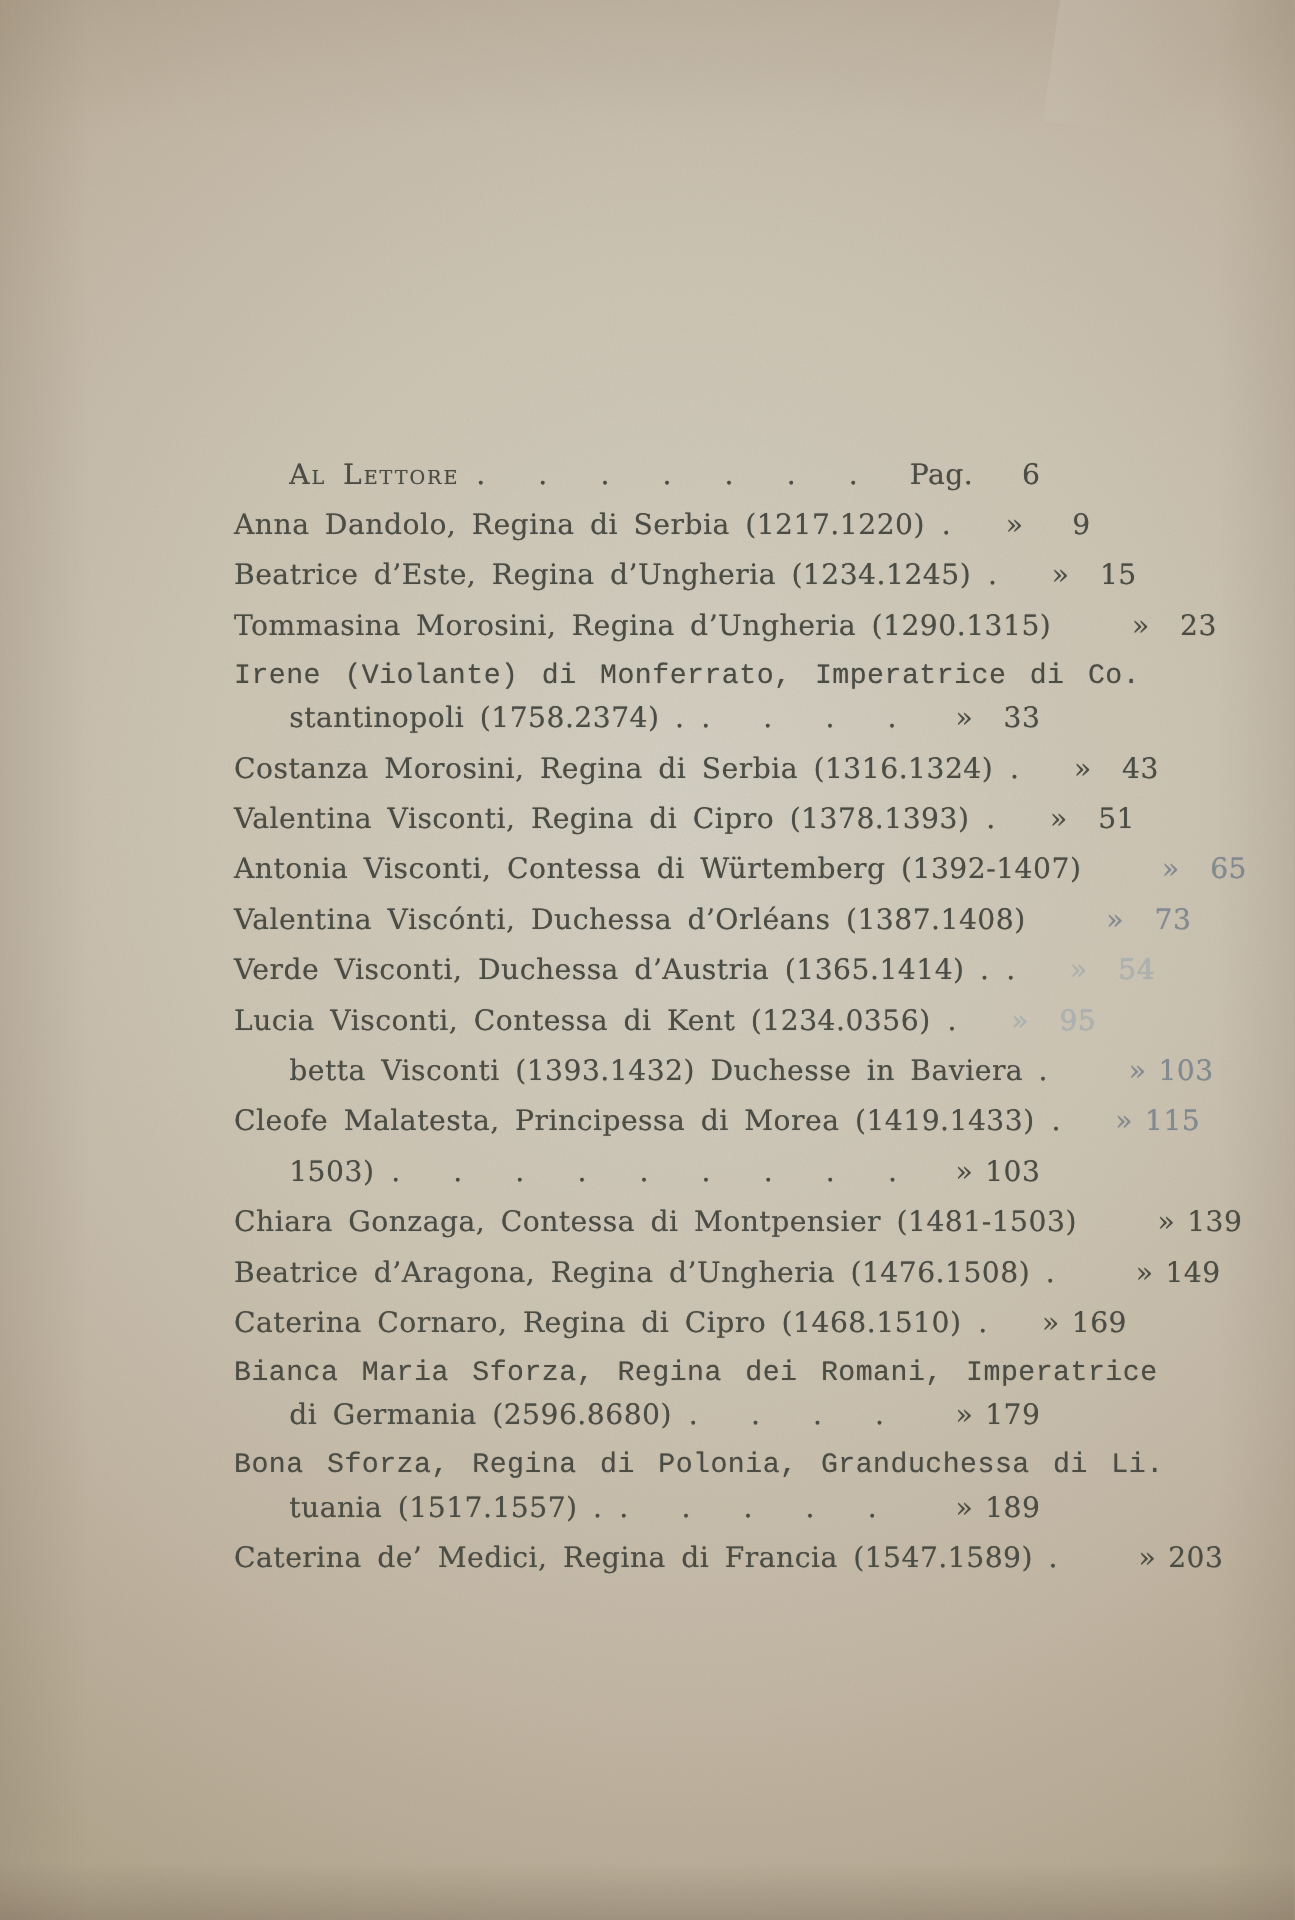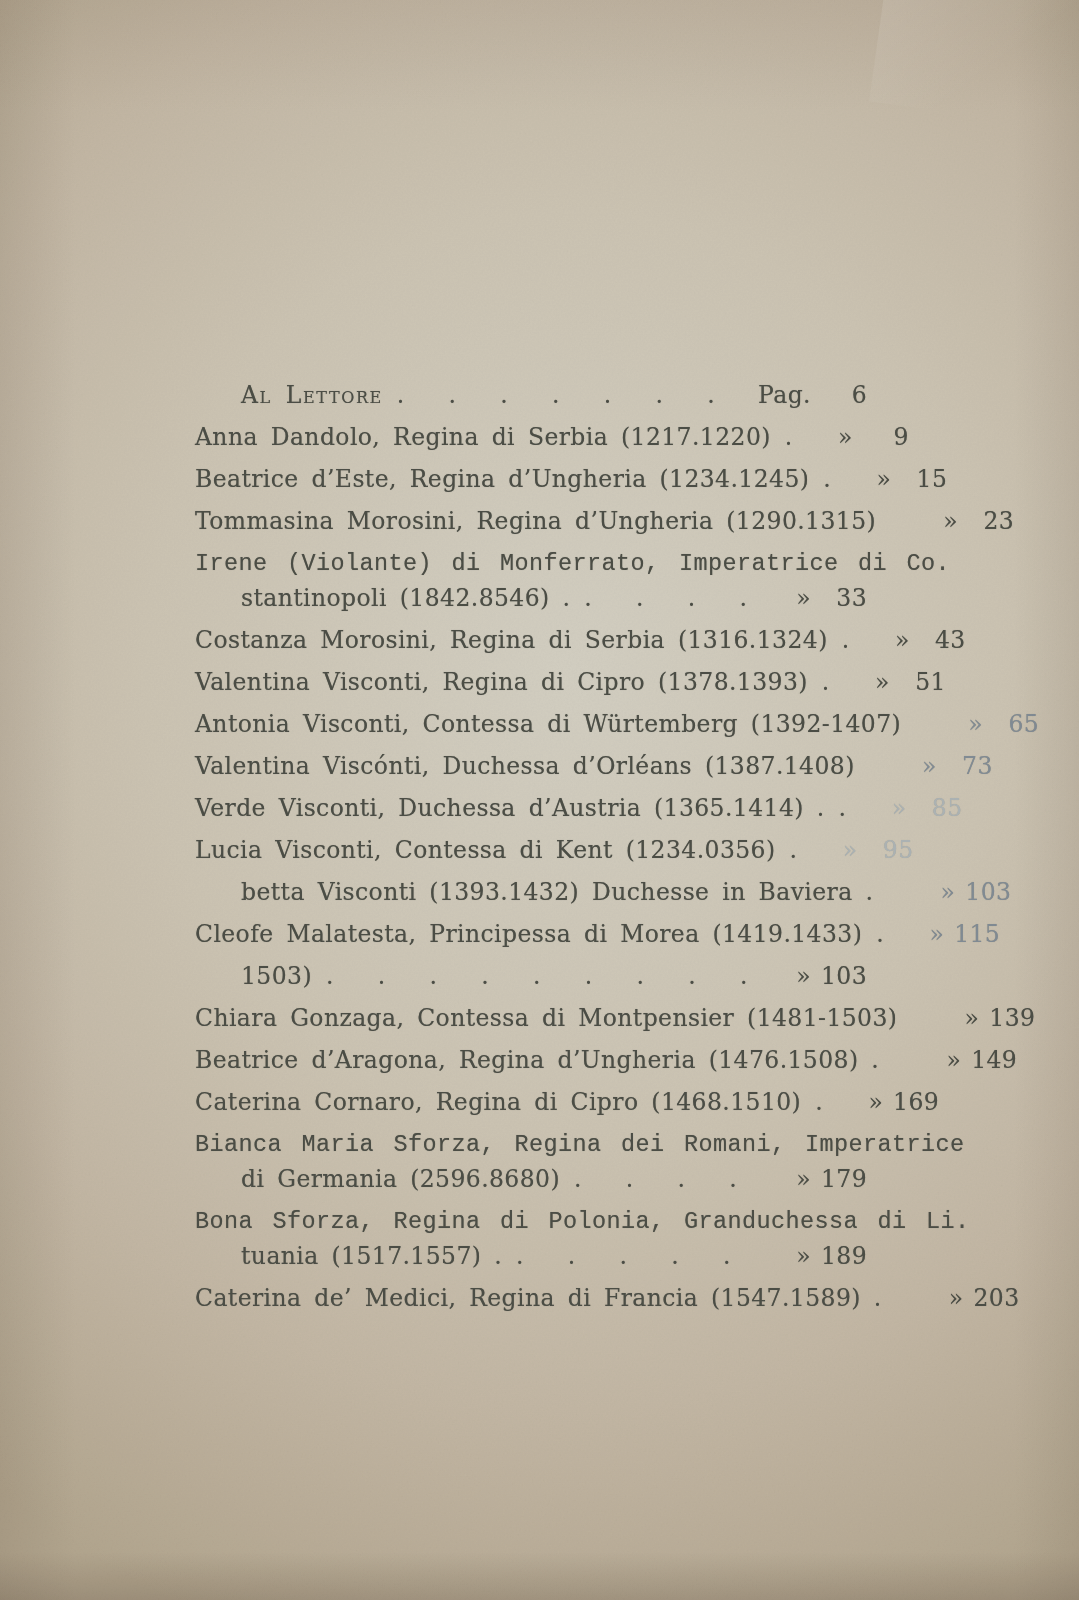--- a/index.html
+++ b/index.html
@@ -153,21 +153,21 @@
     <div class="last-line">
       <span class="entry-text">Tommasina Morosini, Regina d’Ungheria (1290.1315)</span>
       <span class="leader"></span>
       <span class="ref">»</span>
       <span class="page-num">23</span>
     </div>
   </div>
       <div class="toc-row">
     <div class="first-line">Irene (Violante) di Monferrato, Imperatrice di Co.</div>
     <div class="last-line">
-      <span class="entry-text cont">stantinopoli (1842.8546) .</span>
+      <span class="entry-text cont">stantinopoli (1758.2374) .</span>
       <span class="leader">. . . . .</span>
       <span class="ref">»</span>
       <span class="page-num">33</span>
     </div>
   </div>
       <div class="toc-row">
 
     <div class="last-line">
       <span class="entry-text">Costanza Morosini, Regina di Serbia (1316.1324)</span>
       <span class="leader">.</span>
@@ -201,21 +201,21 @@
       <span class="ref">»</span>
       <span class="page-num">73</span>
     </div>
   </div>
       <div class="toc-row fade-heavy">
 
     <div class="last-line">
       <span class="entry-text">Verde Visconti, Duchessa d’Austria (1365.1414) .</span>
       <span class="leader">.</span>
       <span class="ref">»</span>
-      <span class="page-num">85</span>
+      <span class="page-num">54</span>
     </div>
   </div>
       <div class="toc-row fade-heavy">
 
     <div class="last-line">
       <span class="entry-text">Lucia Visconti, Contessa di Kent (1234.0356)</span>
       <span class="leader">. .</span>
       <span class="ref">»</span>
       <span class="page-num">95</span>
     </div>

